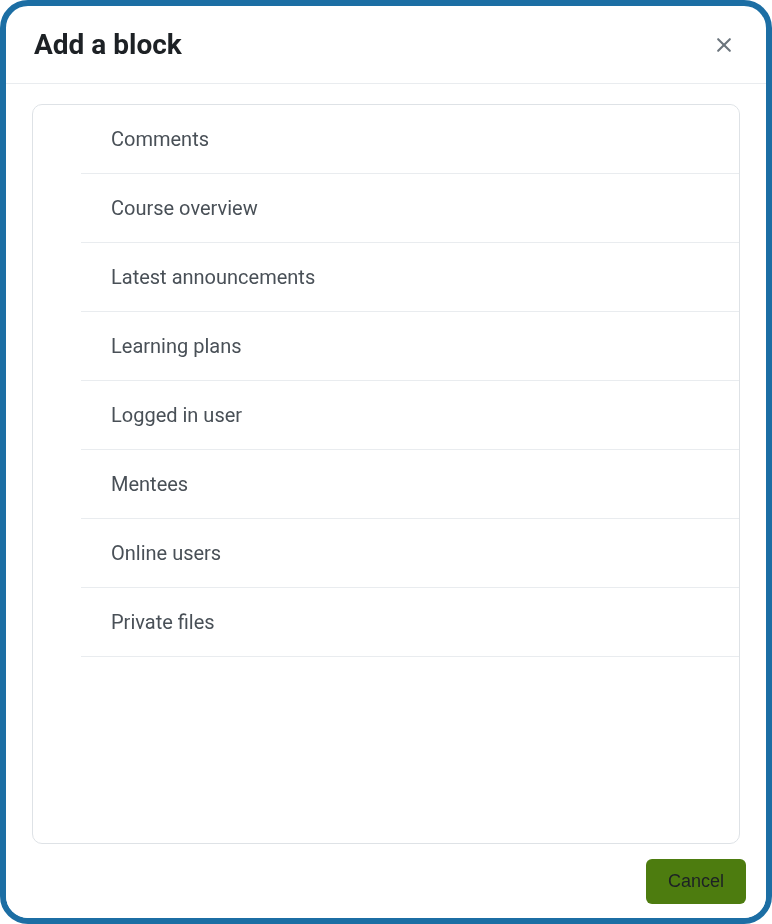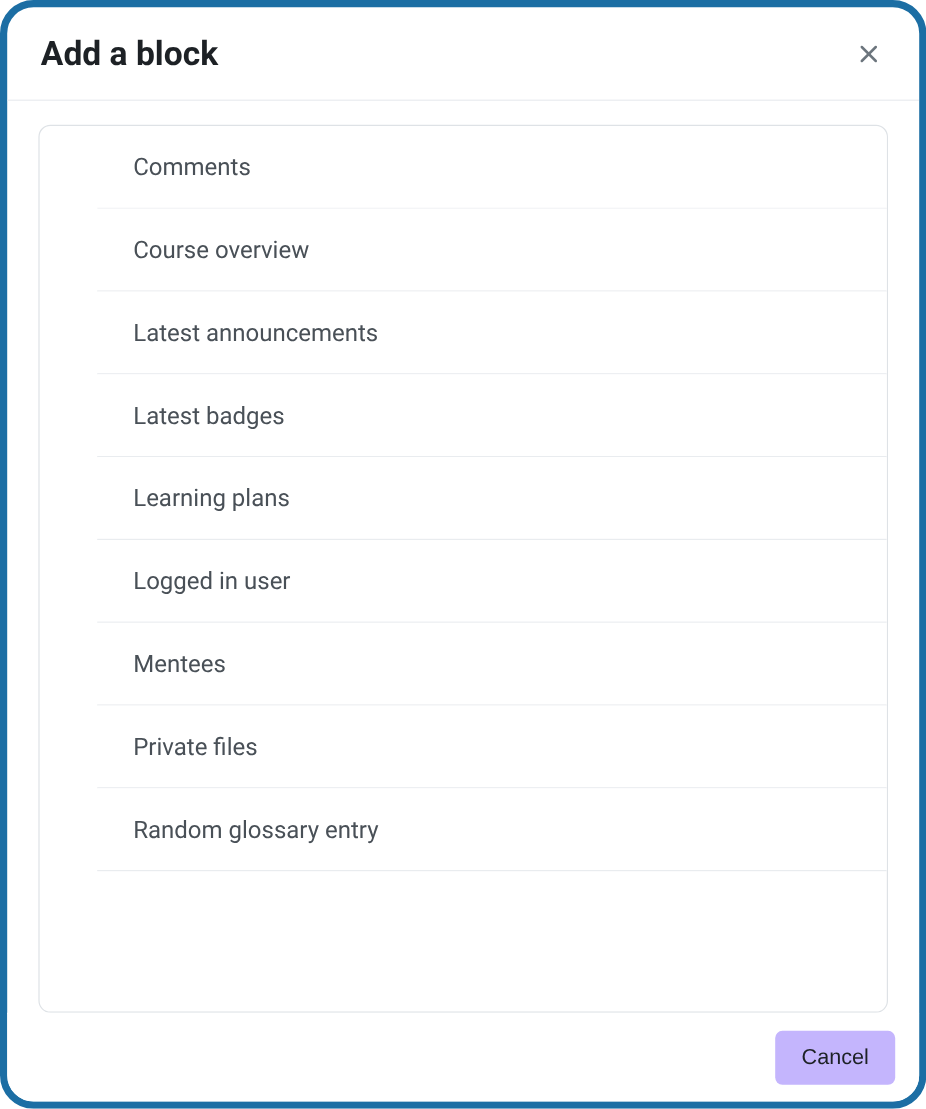--- a/index.html
+++ b/index.html
@@ -75,21 +75,21 @@
       border-top-right-radius: 10px;
     }
     .modal-footer {
       padding: 14px 20px 14px 20px;
       display: flex;
       justify-content: flex-end;
       background: #fff;
       border-top: 1px solid #fff;
     }
     .cancel-btn {
-      background: #c4b5fd;
+      background: #4d7c0f;
       border: none;
       border-radius: 6px;
       padding: 12px 22px;
       font-size: 18px;
       color: #1d2125;
       cursor: pointer;
     }
   </style>
 </head>
 <body>
@@ -110,36 +110,33 @@
       <div class="block-item">
         <span>Comments</span>
       </div>
       <div class="block-item">
         <span>Course overview</span>
       </div>
       <div class="block-item">
         <span>Latest announcements</span>
       </div>
       <div class="block-item">
-        <span>Latest badges</span>
-      </div>
-      <div class="block-item">
         <span>Learning plans</span>
       </div>
       <div class="block-item">
         <span>Logged in user</span>
       </div>
       <div class="block-item">
         <span>Mentees</span>
       </div>
       <div class="block-item">
-        <span>Private files</span>
+        <span>Online users</span>
       </div>
       <div class="block-item">
-        <span>Random glossary entry</span>
+        <span>Private files</span>
       </div>
     </div>
   </div>
 
   <div class="modal-footer">
     <button class="cancel-btn">Cancel</button>
   </div>
 </div>
 
 </body></html>

